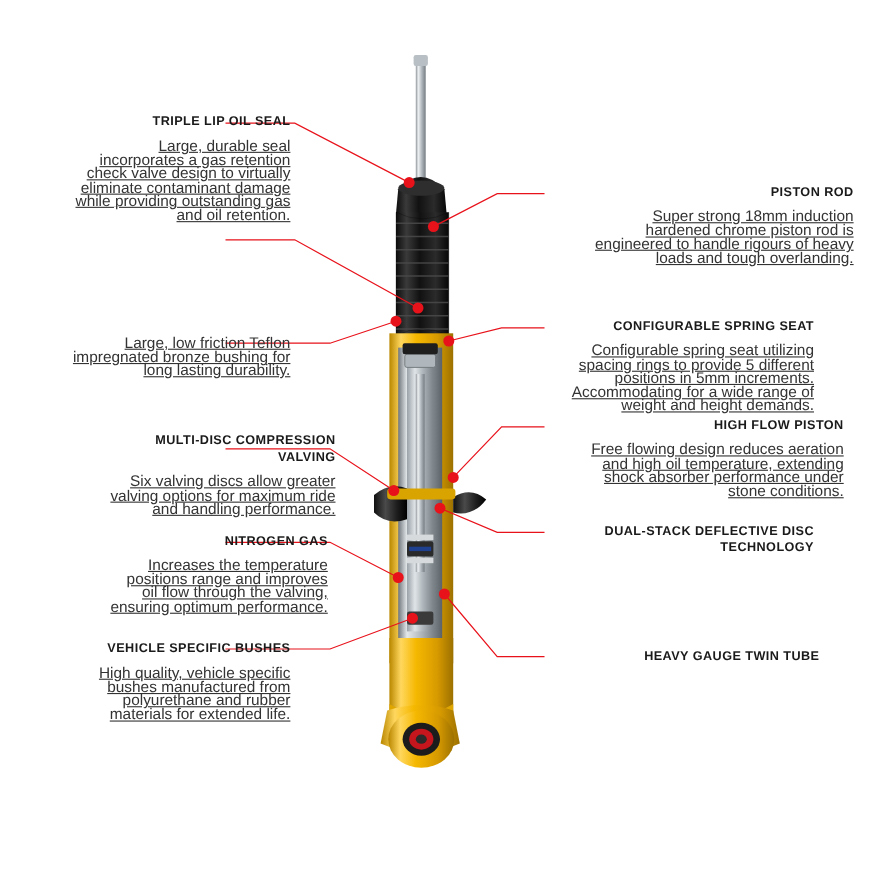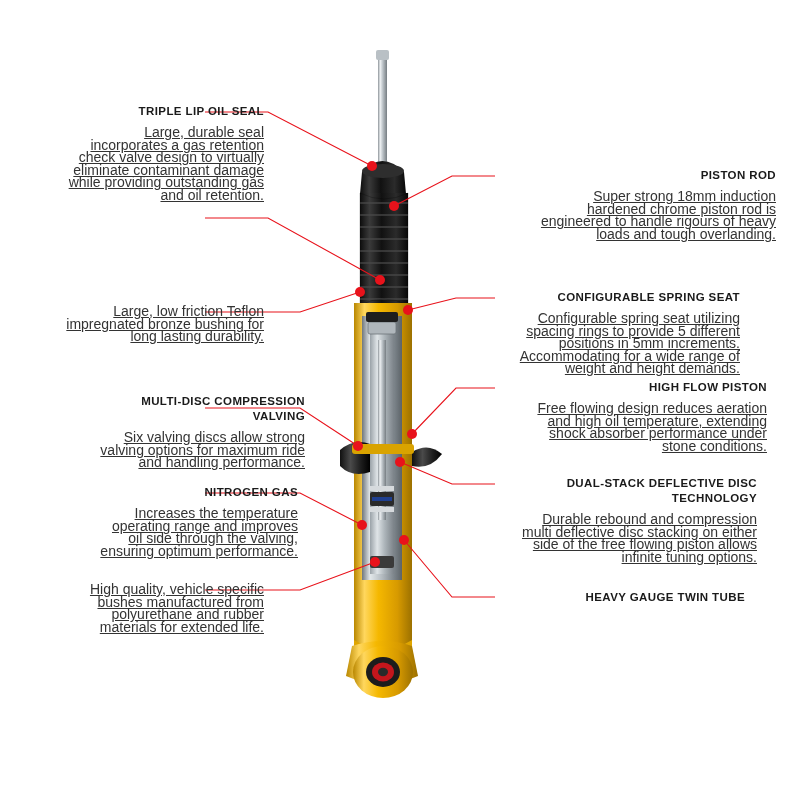--- a/index.html
+++ b/index.html
@@ -197,49 +197,49 @@
     <p class="body">Large, durable seal incorporates a gas retention check valve design to virtually eliminate contaminant damage while providing outstanding gas and oil retention.</p>
   </div>
 
 
   <div class="callout" style="left:64px; top:305px; width:200px;">
     <p class="body">Large, low friction Teflon impregnated bronze bushing for long lasting durability.</p>
   </div>
 
   <div class="callout" style="left:72px; top:394px; width:205px;margin-left:28px;">
     <p class="title">MULTI-DISC COMPRESSION VALVING</p>
-    <p class="body">Six valving discs allow strong valving options for maximum ride and handling performance.</p>
+    <p class="body">Six valving discs allow greater valving options for maximum ride and handling performance.</p>
   </div>
 
   <div class="callout" style="left:64px; top:485px; width:200px;margin-left:34px;">
     <p class="title">NITROGEN GAS</p>
-    <p class="body">Increases the temperature operating range and improves oil side through the valving, ensuring optimum performance.</p>
+    <p class="body">Increases the temperature positions range and improves oil flow through the valving, ensuring optimum performance.</p>
   </div>
 
   <div class="callout" style="left:64px; top:583px; width:200px;">
+    <p class="title">VEHICLE SPECIFIC BUSHES</p>
     <p class="body">High quality, vehicle specific bushes manufactured from polyurethane and rubber materials for extended life.</p>
   </div>
 
   <div class="callout" style="left:500px; top:168px; width:240px;margin-left:36px;">
     <p class="title">PISTON ROD</p>
     <p class="body">Super strong 18mm induction hardened chrome piston rod is engineered to handle rigours of heavy loads and tough overlanding.</p>
   </div>
 
   <div class="callout" style="left:500px; top:290px; width:240px;">
     <p class="title">CONFIGURABLE SPRING SEAT</p>
     <p class="body">Configurable spring seat utilizing spacing rings to provide 5 different positions in 5mm increments. Accommodating for a wide range of weight and height demands.</p>
   </div>
 
   <div class="callout" style="left:503px; top:380px; width:240px;margin-left:24px;">
     <p class="title">HIGH FLOW PISTON</p>
     <p class="body">Free flowing design reduces aeration and high oil temperature, extending shock absorber performance under stone conditions.</p>
   </div>
 
-  <div class="callout" style="left:517px; top:476px; width:240px;">
+  <div class="callout" style="left:500px; top:476px; width:240px;">
     <p class="title">DUAL-STACK DEFLECTIVE DISC TECHNOLOGY</p>
-    <p class="body">Durable rebound and compression multi deflective disc stacking on either side of the free flowing piston allows infinite tuning options.</p>
   </div>
 
   <div class="callout" style="left:500px; top:590px; width:245px;">
     <p class="title">HEAVY GAUGE TWIN TUBE</p>
   </div>
 
 </div>
 
 </body></html>

